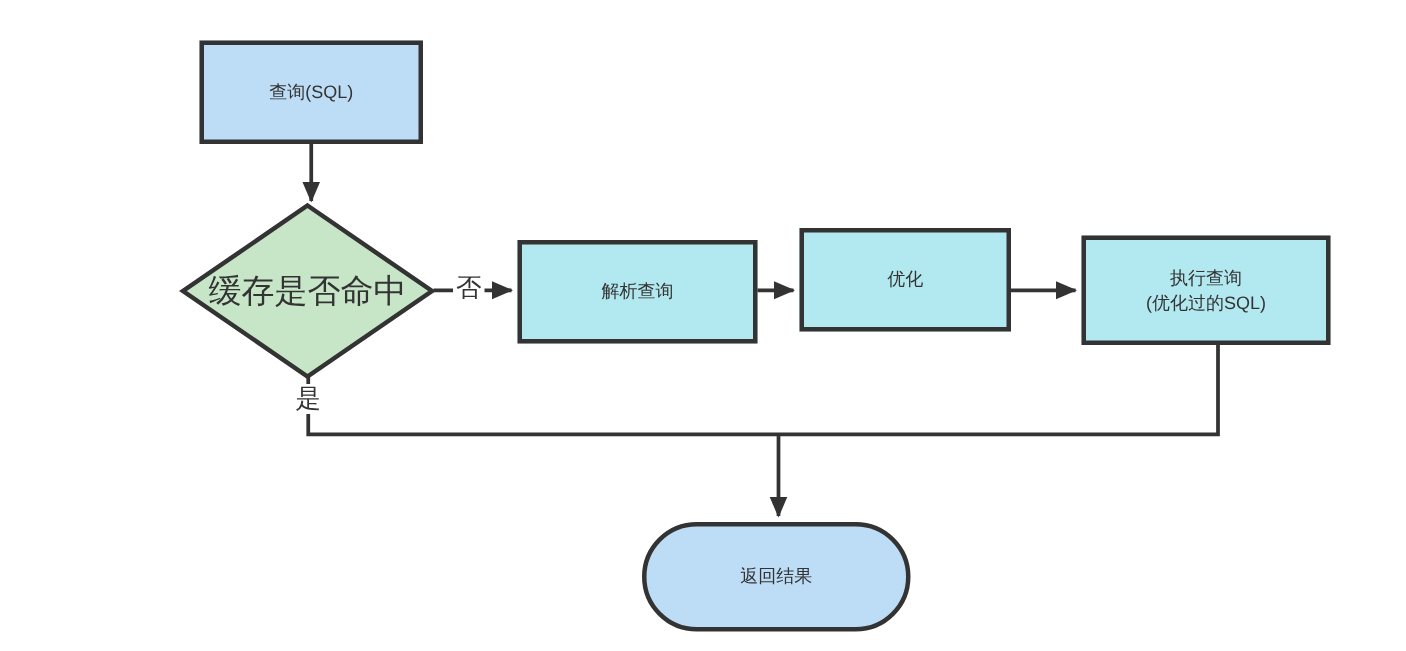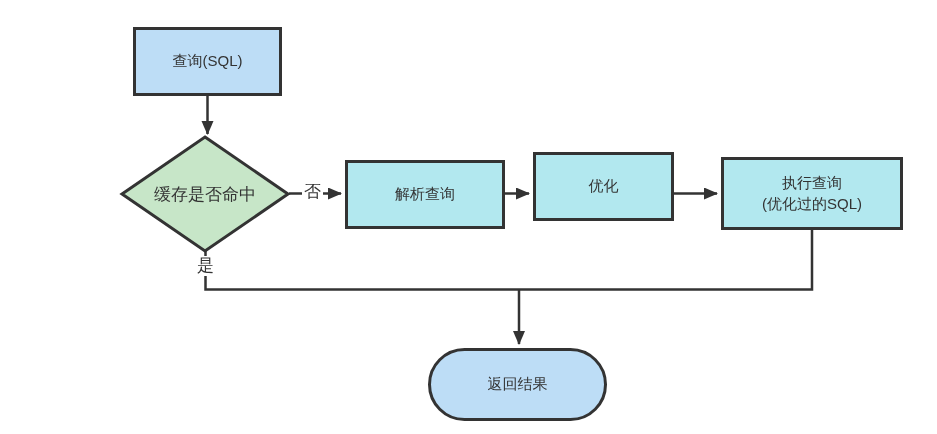--- a/index.html
+++ b/index.html
@@ -23,56 +23,56 @@
     width: 937px;
     height: 434px;
   }
   .node {
     position: absolute;
     box-sizing: border-box;
     border: 3px solid #333333;
     display: flex;
     align-items: center;
     justify-content: center;
-    font-size: 15px;
+    font-size: 12px;
     text-align: center;
   }
   .node .lbl {
     white-space: pre-line;
     line-height: 1.35;
   }
   .fill-blue { background: #BDDDF6; }
   .fill-cyan { background: #B2E8EF; }
   .stadium   { border-radius: 37px; }
 
   .node-query    { left: 133px; top: 27px;  width: 149px; height: 69px; }
   .node-parse    { left: 345px; top: 160px; width: 160px; height: 69px; text-align: right; }
   .node-optimize { left: 533px; top: 152px; width: 141px; height: 69px; }
-  .node-execute  { left: 721px; top: 157px; width: 182px; height: 73px; }
+  .node-execute  { left: 721px; top: 157px; width: 166px; height: 73px; }
   .node-result   { left: 428px; top: 348px; width: 179px; height: 73px; font-family: Liberation Serif, serif; }
 
   .diamond-wrap {
     position: absolute;
     left: 119px;
     top: 135px;
     width: 172px;
     height: 118px;
   }
   .diamond-wrap svg {
     position: absolute;
     left: 0;
     top: 0;
   }
   .diamond-label {
     position: absolute;
     left: 0; top: 0; right: 0; bottom: 0;
     display: flex;
     align-items: center;
     justify-content: center;
-    font-size: 17px;
+    font-size: 22px;
   }
   .edge-label {
     position: absolute;
     font-size: 17px;
     line-height: 1.2;
     background: #ffffff;
     padding: 0 2px;
     color: #333333;
   }
   .edge-label-no  { left: 302px; top: 182px; }

